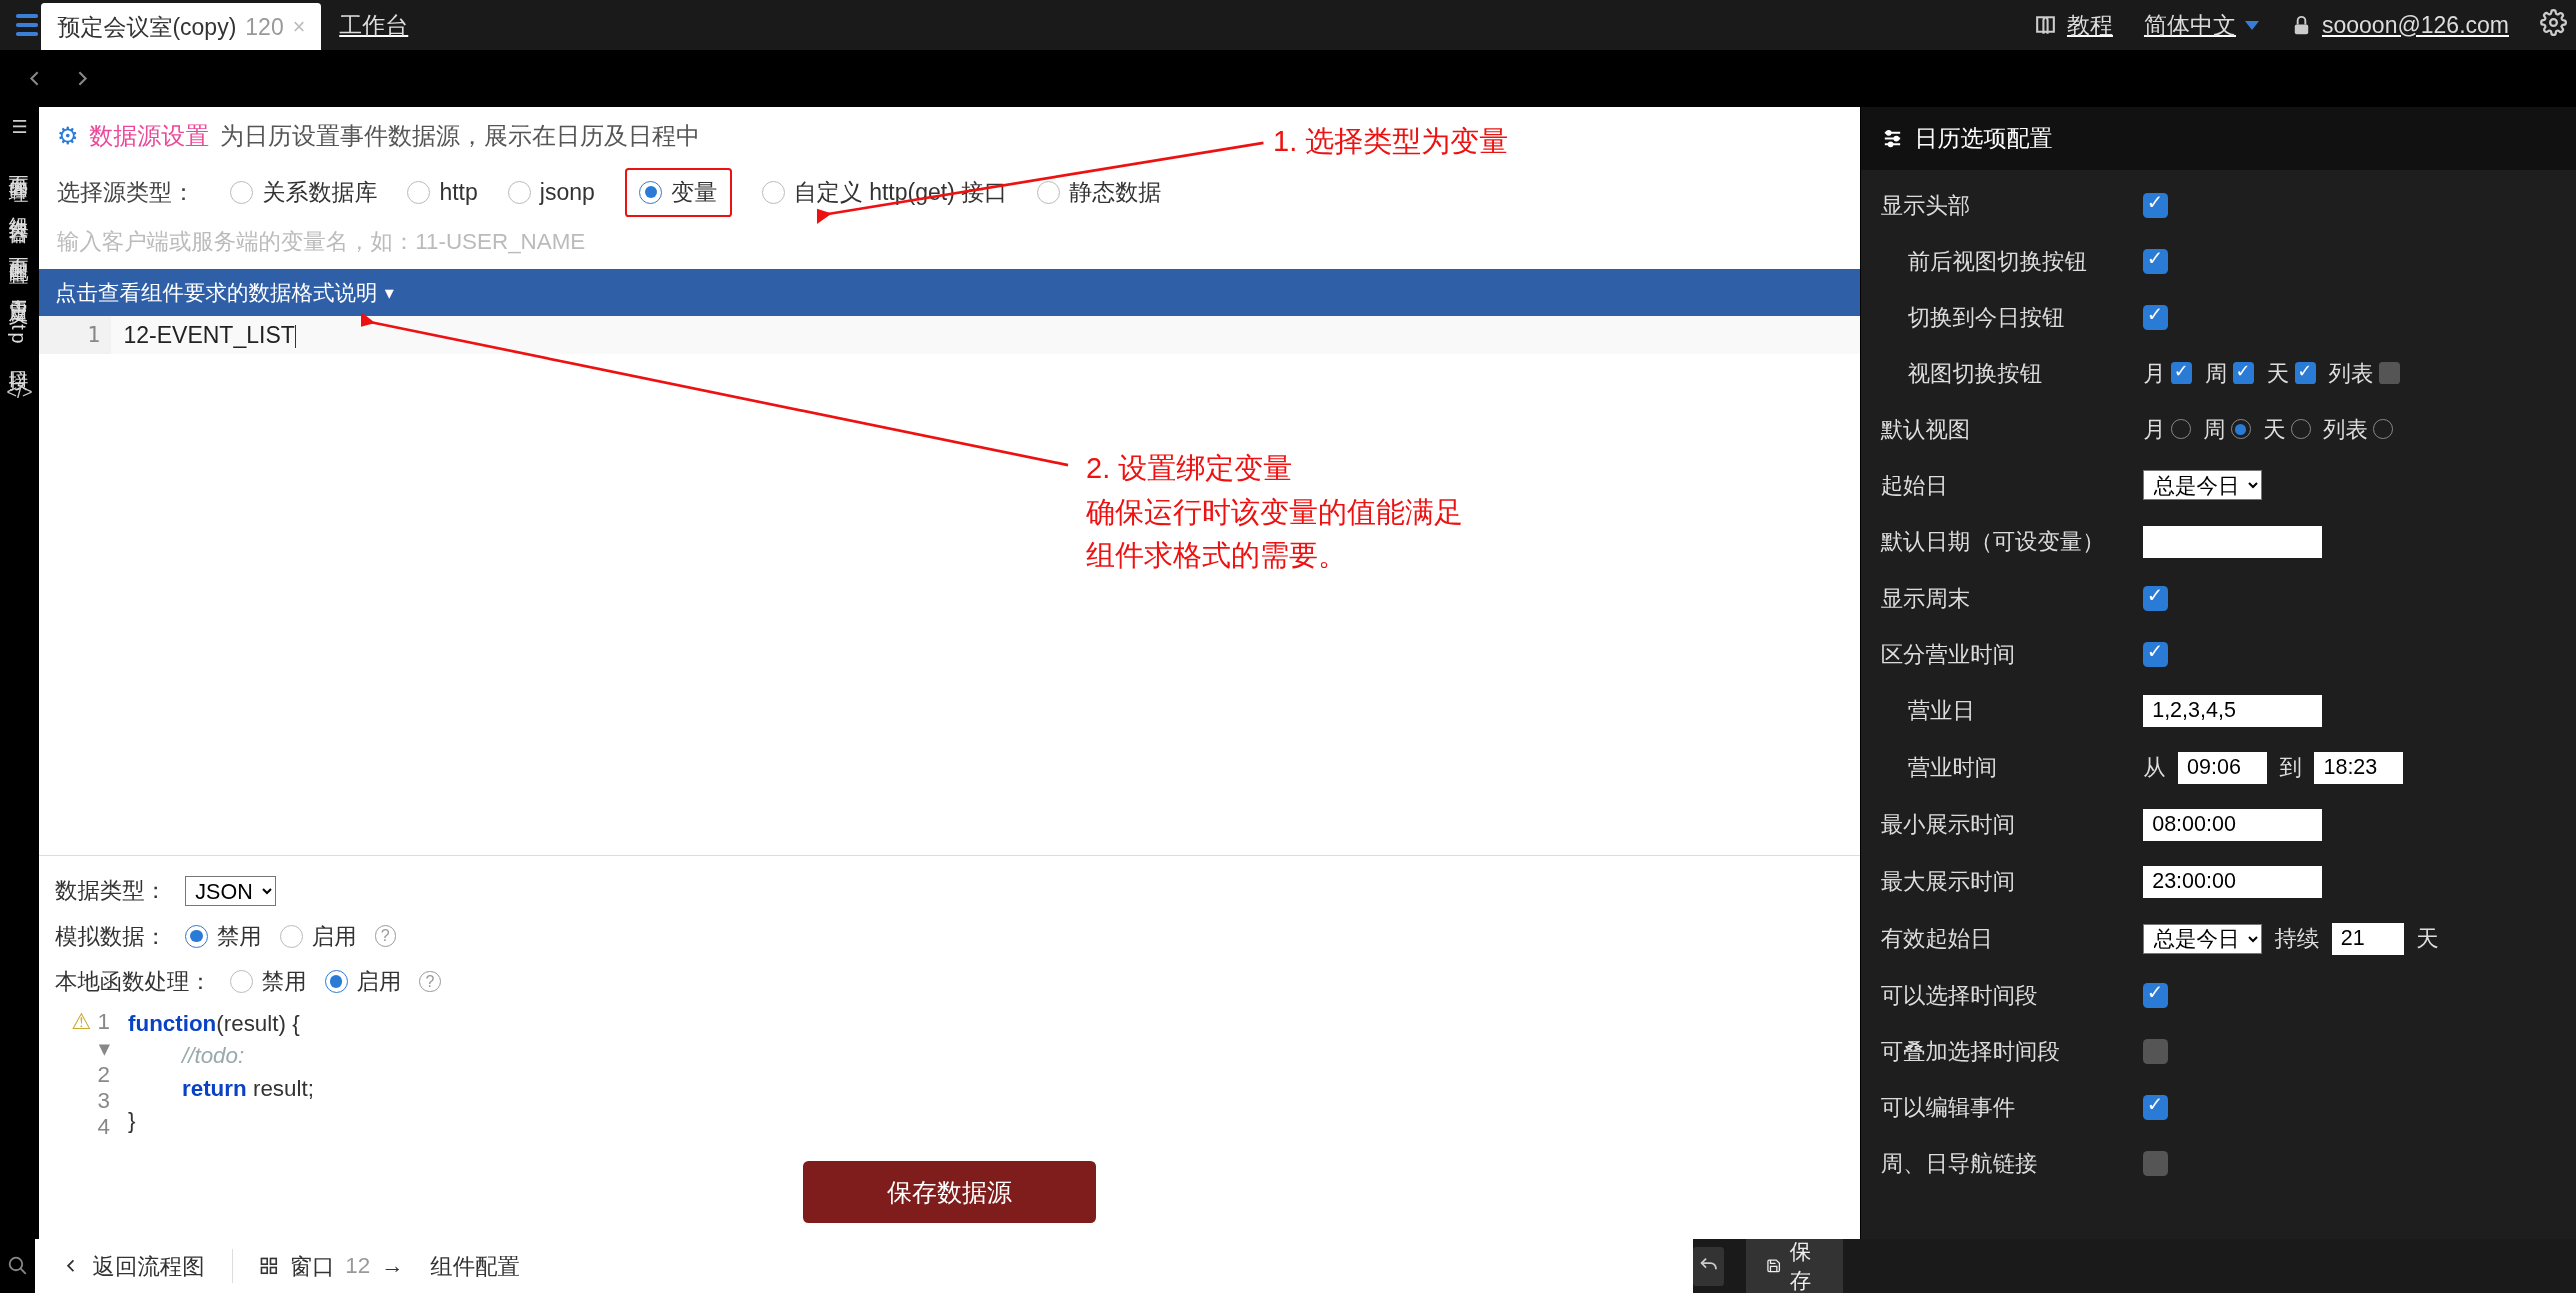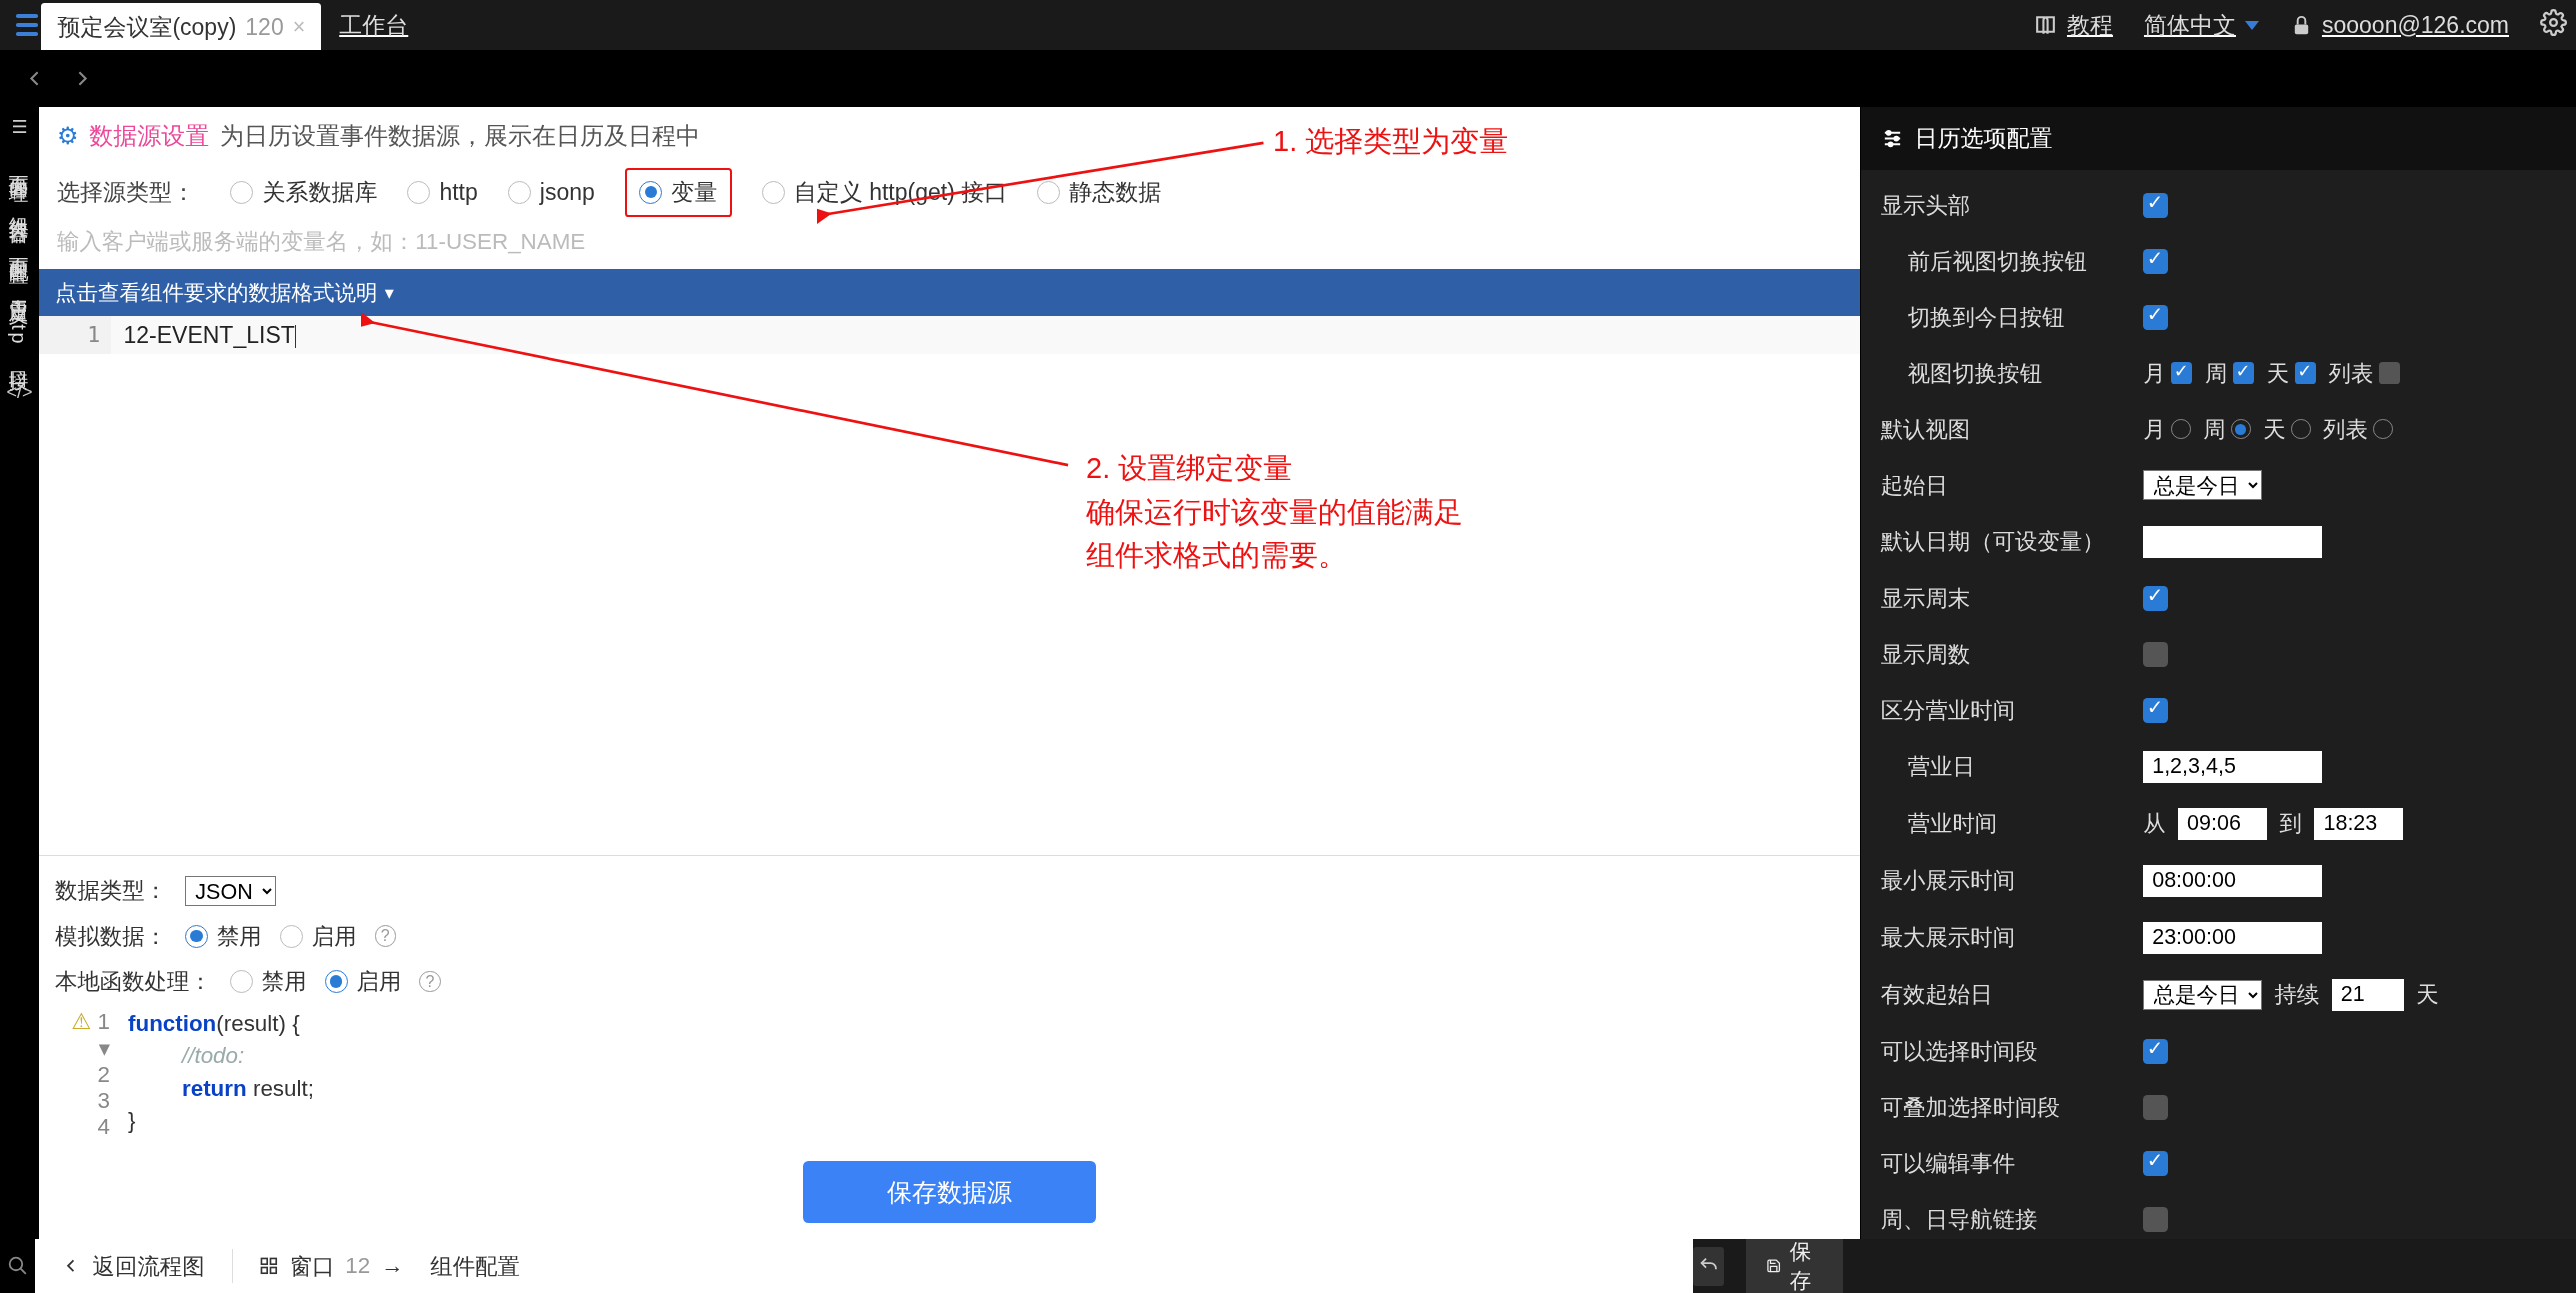--- a/index.html
+++ b/index.html
@@ -46,21 +46,21 @@
 .bottom-panel { border-top: 0.9px solid #ddd; padding: 12.5px 16px 0; background: #fff; }
 .bp-row { display: flex; align-items: center; gap: 18px; font-size: 22.4px; color: #333; padding: 7.2px 0; }
 .bp-row select { font-size: 21.5px; padding: 1.8px 5.4px; }
 .help-circ { width: 21.5px; height: 21.5px; border: 1.8px solid #999; color: #999; border-radius: 50%; display: inline-flex; align-items: center; justify-content: center; font-size: 16px; }
 .func-editor { display: flex; font-family: Menlo, Consolas, monospace; font-size: 22.4px; }
 .func-editor .fg { width: 64px; text-align: right; color: #888; padding: 3.6px 9px; }
 .func-editor .fg .warn { color: #c9a92e; }
 .func-editor .fc { padding: 3.6px 9px; line-height: 1.45; }
 .kw { color: #0a42c6; font-weight: bold; }
 .comm { color: #9aa; font-style: italic; }
-.save-ds { margin: 18px auto 16px; display: block; background: #3b82f6; color: #fff; font-size: 25px; padding: 14.3px 84px; border: none; border-radius: 5.4px; cursor: pointer; }
+.save-ds { margin: 18px auto 16px; display: block; background: #7f1d1d; color: #fff; font-size: 25px; padding: 14.3px 84px; border: none; border-radius: 5.4px; cursor: pointer; }
 .rightpanel { width: 716px; background: #1e1e1e; color: #ddd; overflow-y: auto; border-left: 0.9px solid #000; }
 .rp-hdr { background: #111; padding: 16px 19.7px; font-size: 23px; display: flex; align-items: center; gap: 10.7px; color: #fff; }
 .rp-body { padding: 7.2px 19.7px 36px; }
 .rp-row { display: flex; align-items: center; padding: 12.5px 0; font-size: 22.4px; gap: 12.5px; }
 .rp-row .rlabel { flex: 0 0 250px; }
 .rp-row.indent .rlabel { padding-left: 27px; flex-basis: 250px; }
 .rp-row .rctrl { flex: 1; display: flex; align-items: center; gap: 12.5px; }
 .cb { width: 25px; height: 25px; border-radius: 4.5px; display: inline-block; cursor: pointer; position: relative; }
 .cb.on { background: #2a7bd6; }
 .cb.off { background: #555; }
@@ -355,26 +355,20 @@
             <input class="rinput wide" style="">
           </span>
         </div>
       <div class="rp-row">
           <span class="rlabel">显示周末</span>
           <span class="rctrl">
             <span class="cb on"></span>
           </span>
         </div>
       <div class="rp-row">
-          <span class="rlabel">显示周数</span>
-          <span class="rctrl">
-            <span class="cb off"></span>
-          </span>
-        </div>
-      <div class="rp-row">
           <span class="rlabel">区分营业时间</span>
           <span class="rctrl">
             <span class="cb on"></span>
           </span>
         </div>
       <div class="rp-row indent">
           <span class="rlabel">营业日</span>
           <span class="rctrl">
             <input class="rinput wide" value="1,2,3,4,5" style="">
           </span>

